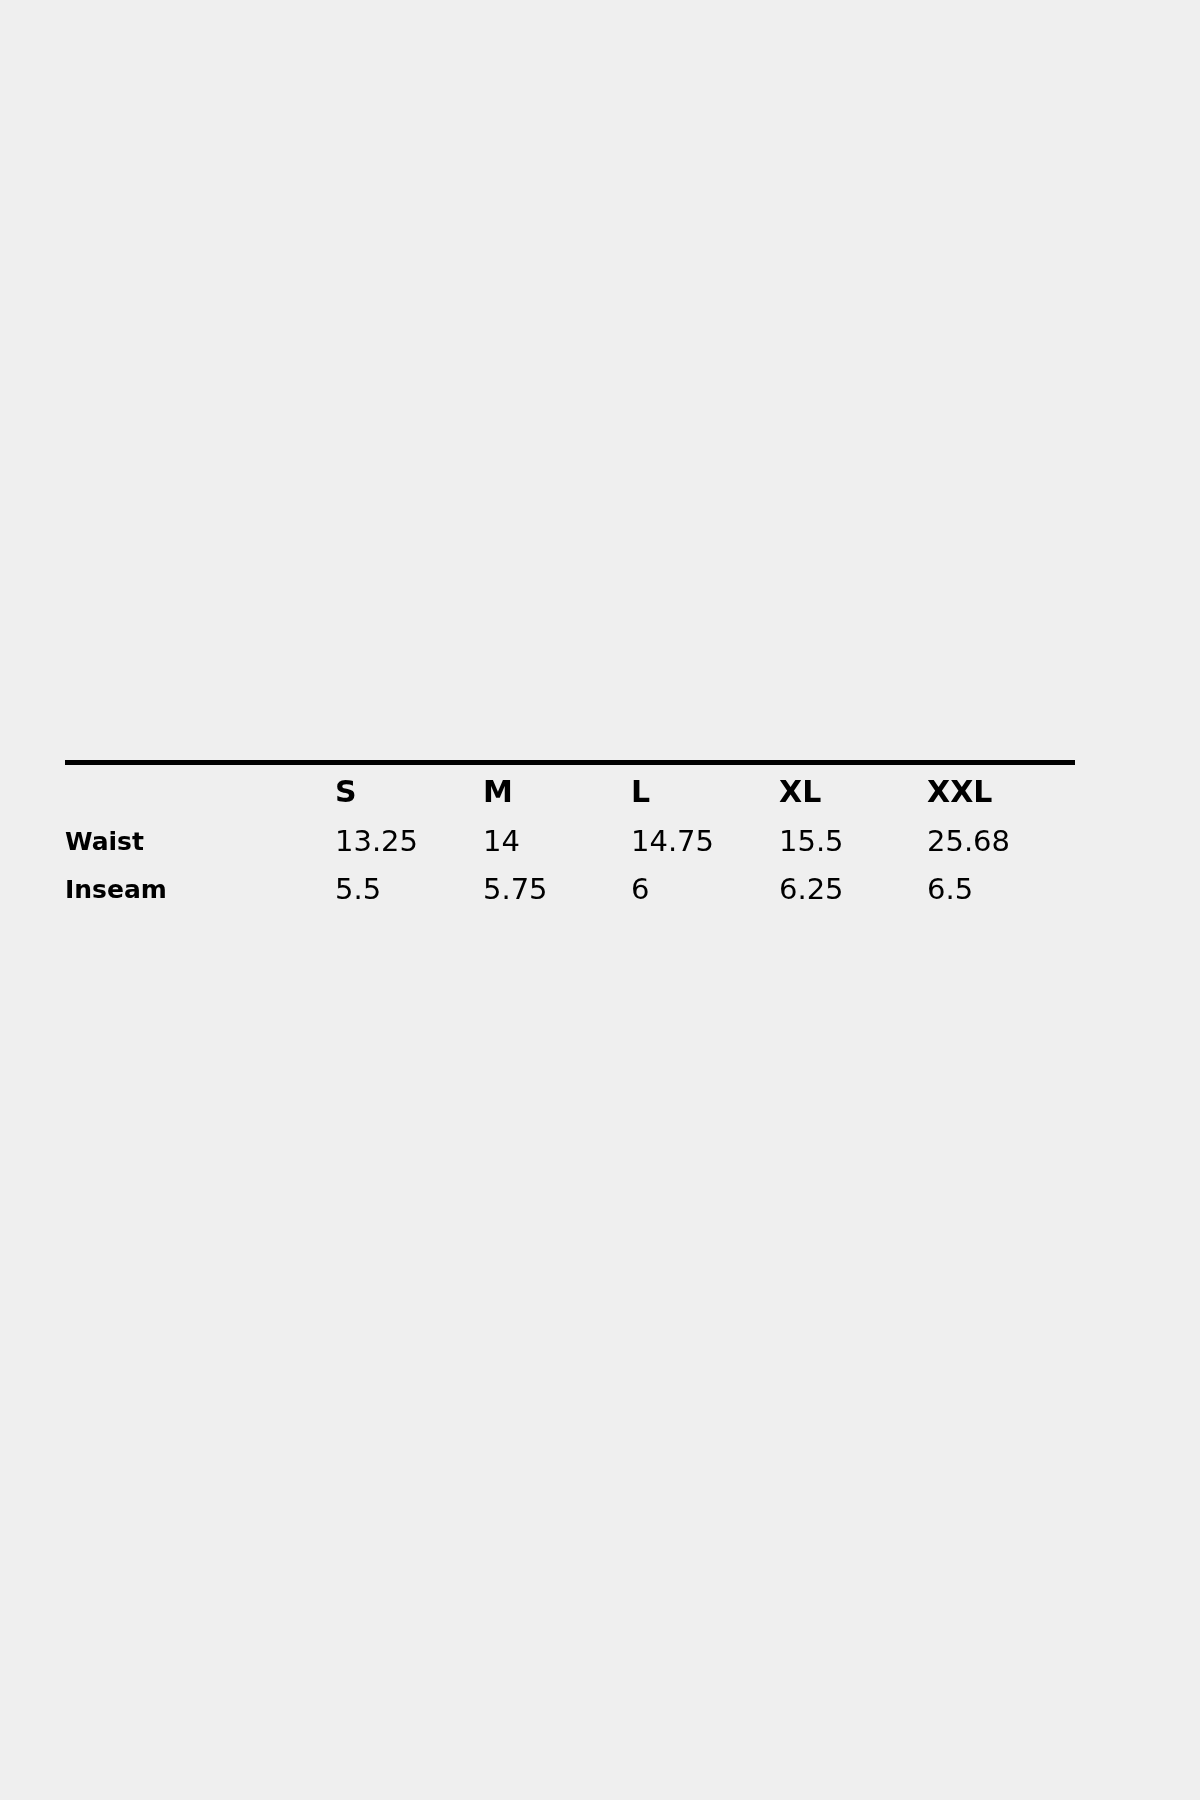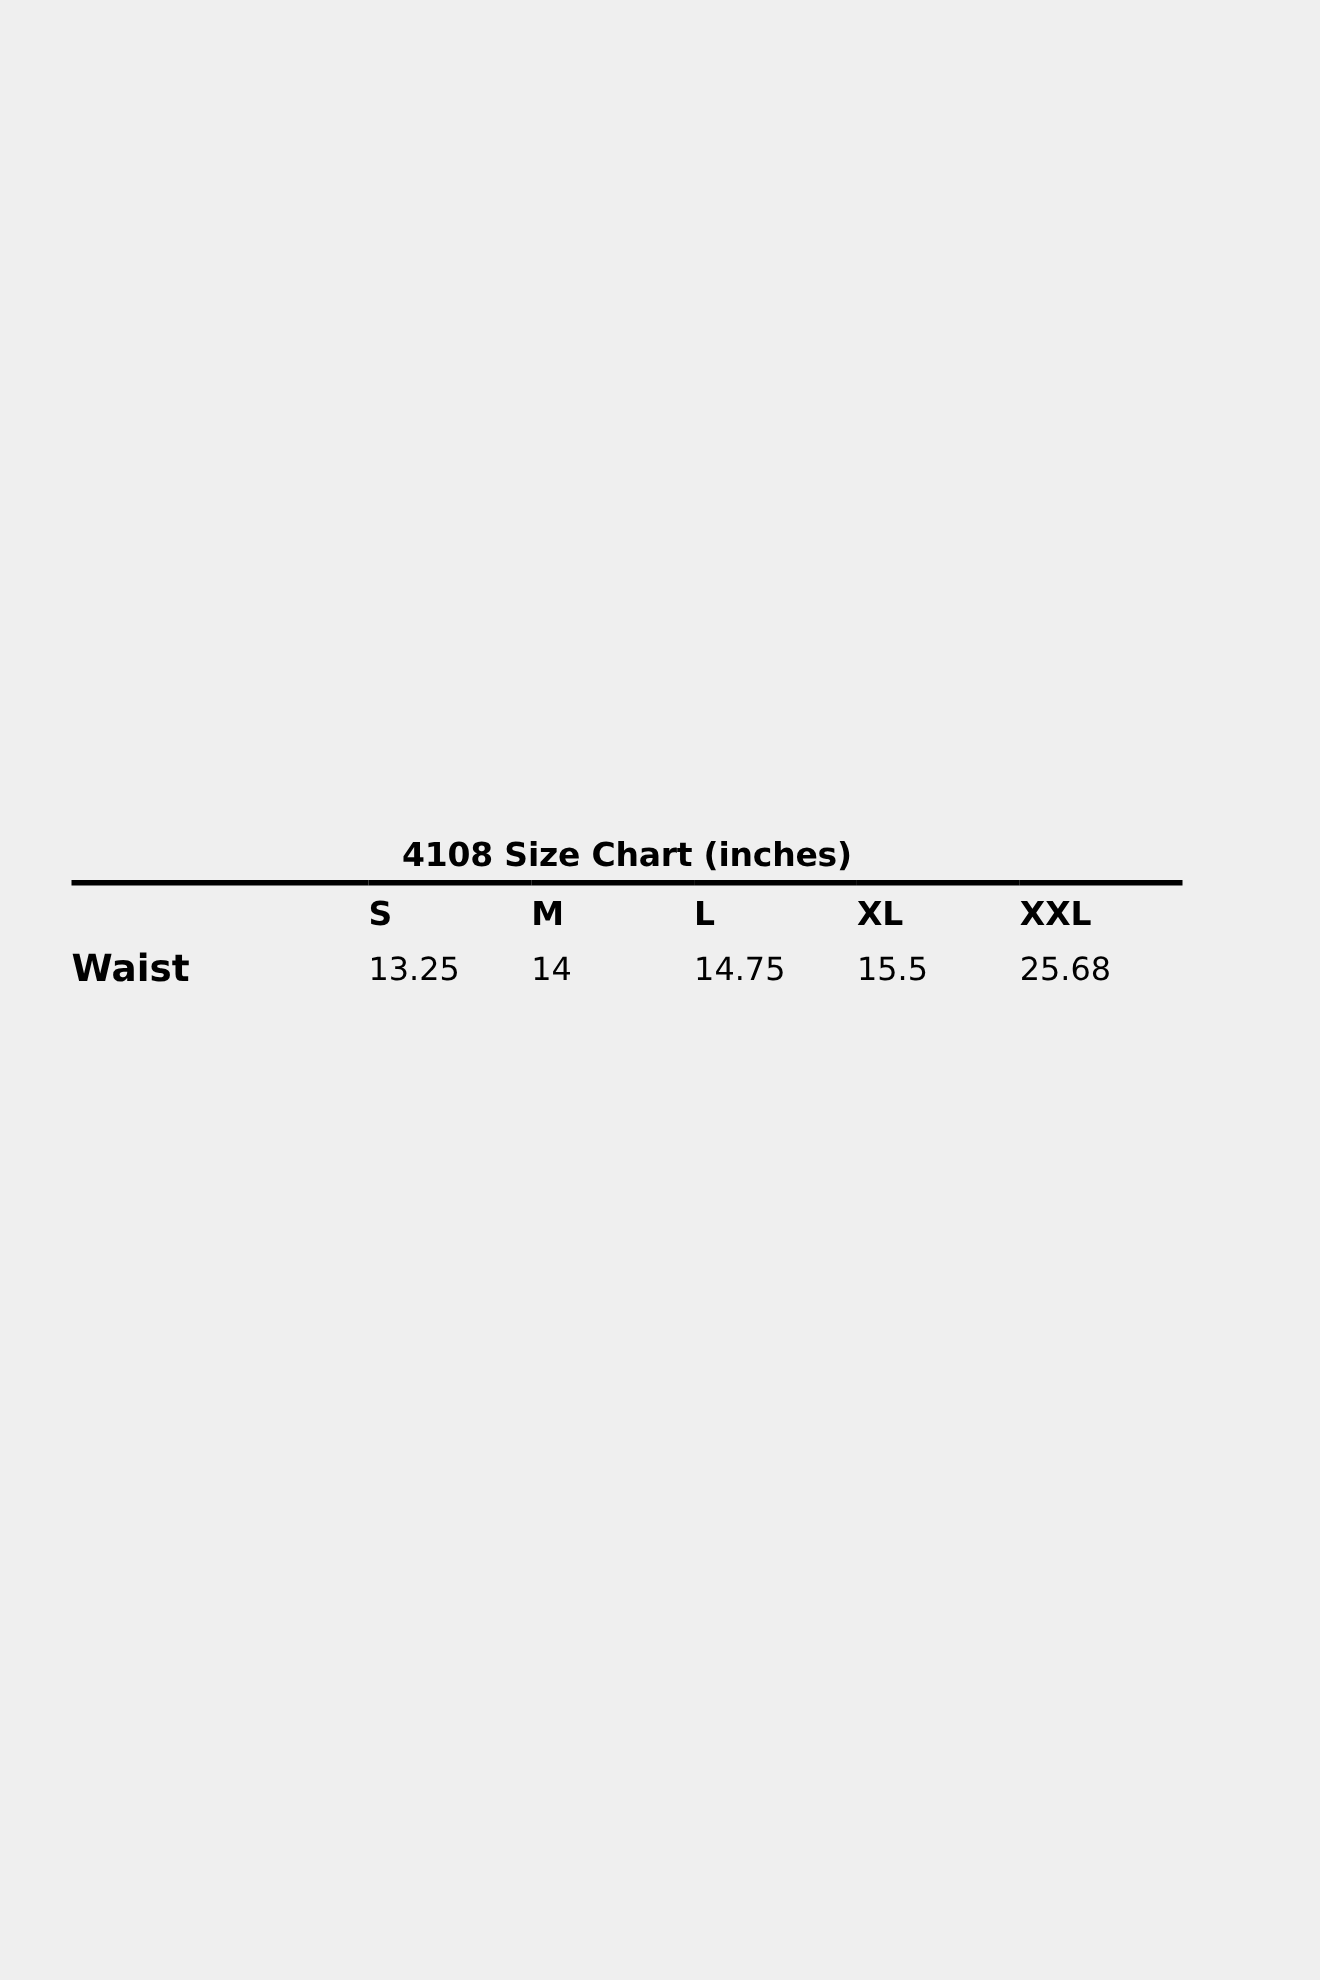--- a/index.html
+++ b/index.html
@@ -54,41 +54,40 @@
 
   .col-head {
     font-size: 30px;
     font-weight: bold;
     color: #000;
     height: 52px;
     padding-top: 8px;
   }
 
   .row-label {
-    font-size: 34px;
+    font-size: 25px;
     font-weight: bold;
     color: #000;
     text-align: right;
     padding-right: 62px;
     height: 48px;
   }
 
   .cell-value {
     font-size: 29px;
     font-weight: normal;
     color: #000;
     height: 48px;
   }
 </style>
 </head>
 <body>
 
 <div class="chart-wrap">
 
-  <div class="chart-title">4108 Size Chart (inches)</div>
 
   <table class="size-table">
     <colgroup>
       <col class="c-label">
       <col class="c-size">
       <col class="c-size">
       <col class="c-size">
       <col class="c-size">
       <col class="c-size">
     </colgroup>
@@ -104,16 +103,24 @@
     </thead>
     <tbody>
       <tr>
         <td class="row-label">Waist</td>
         <td class="cell-value">13.25</td>
         <td class="cell-value">14</td>
         <td class="cell-value">14.75</td>
         <td class="cell-value">15.5</td>
         <td class="cell-value">25.68</td>
       </tr>
+      <tr>
+        <td class="row-label">Inseam</td>
+        <td class="cell-value">5.5</td>
+        <td class="cell-value">5.75</td>
+        <td class="cell-value">6</td>
+        <td class="cell-value">6.25</td>
+        <td class="cell-value">6.5</td>
+      </tr>
     </tbody>
   </table>
 
 </div>
 
 </body></html>

